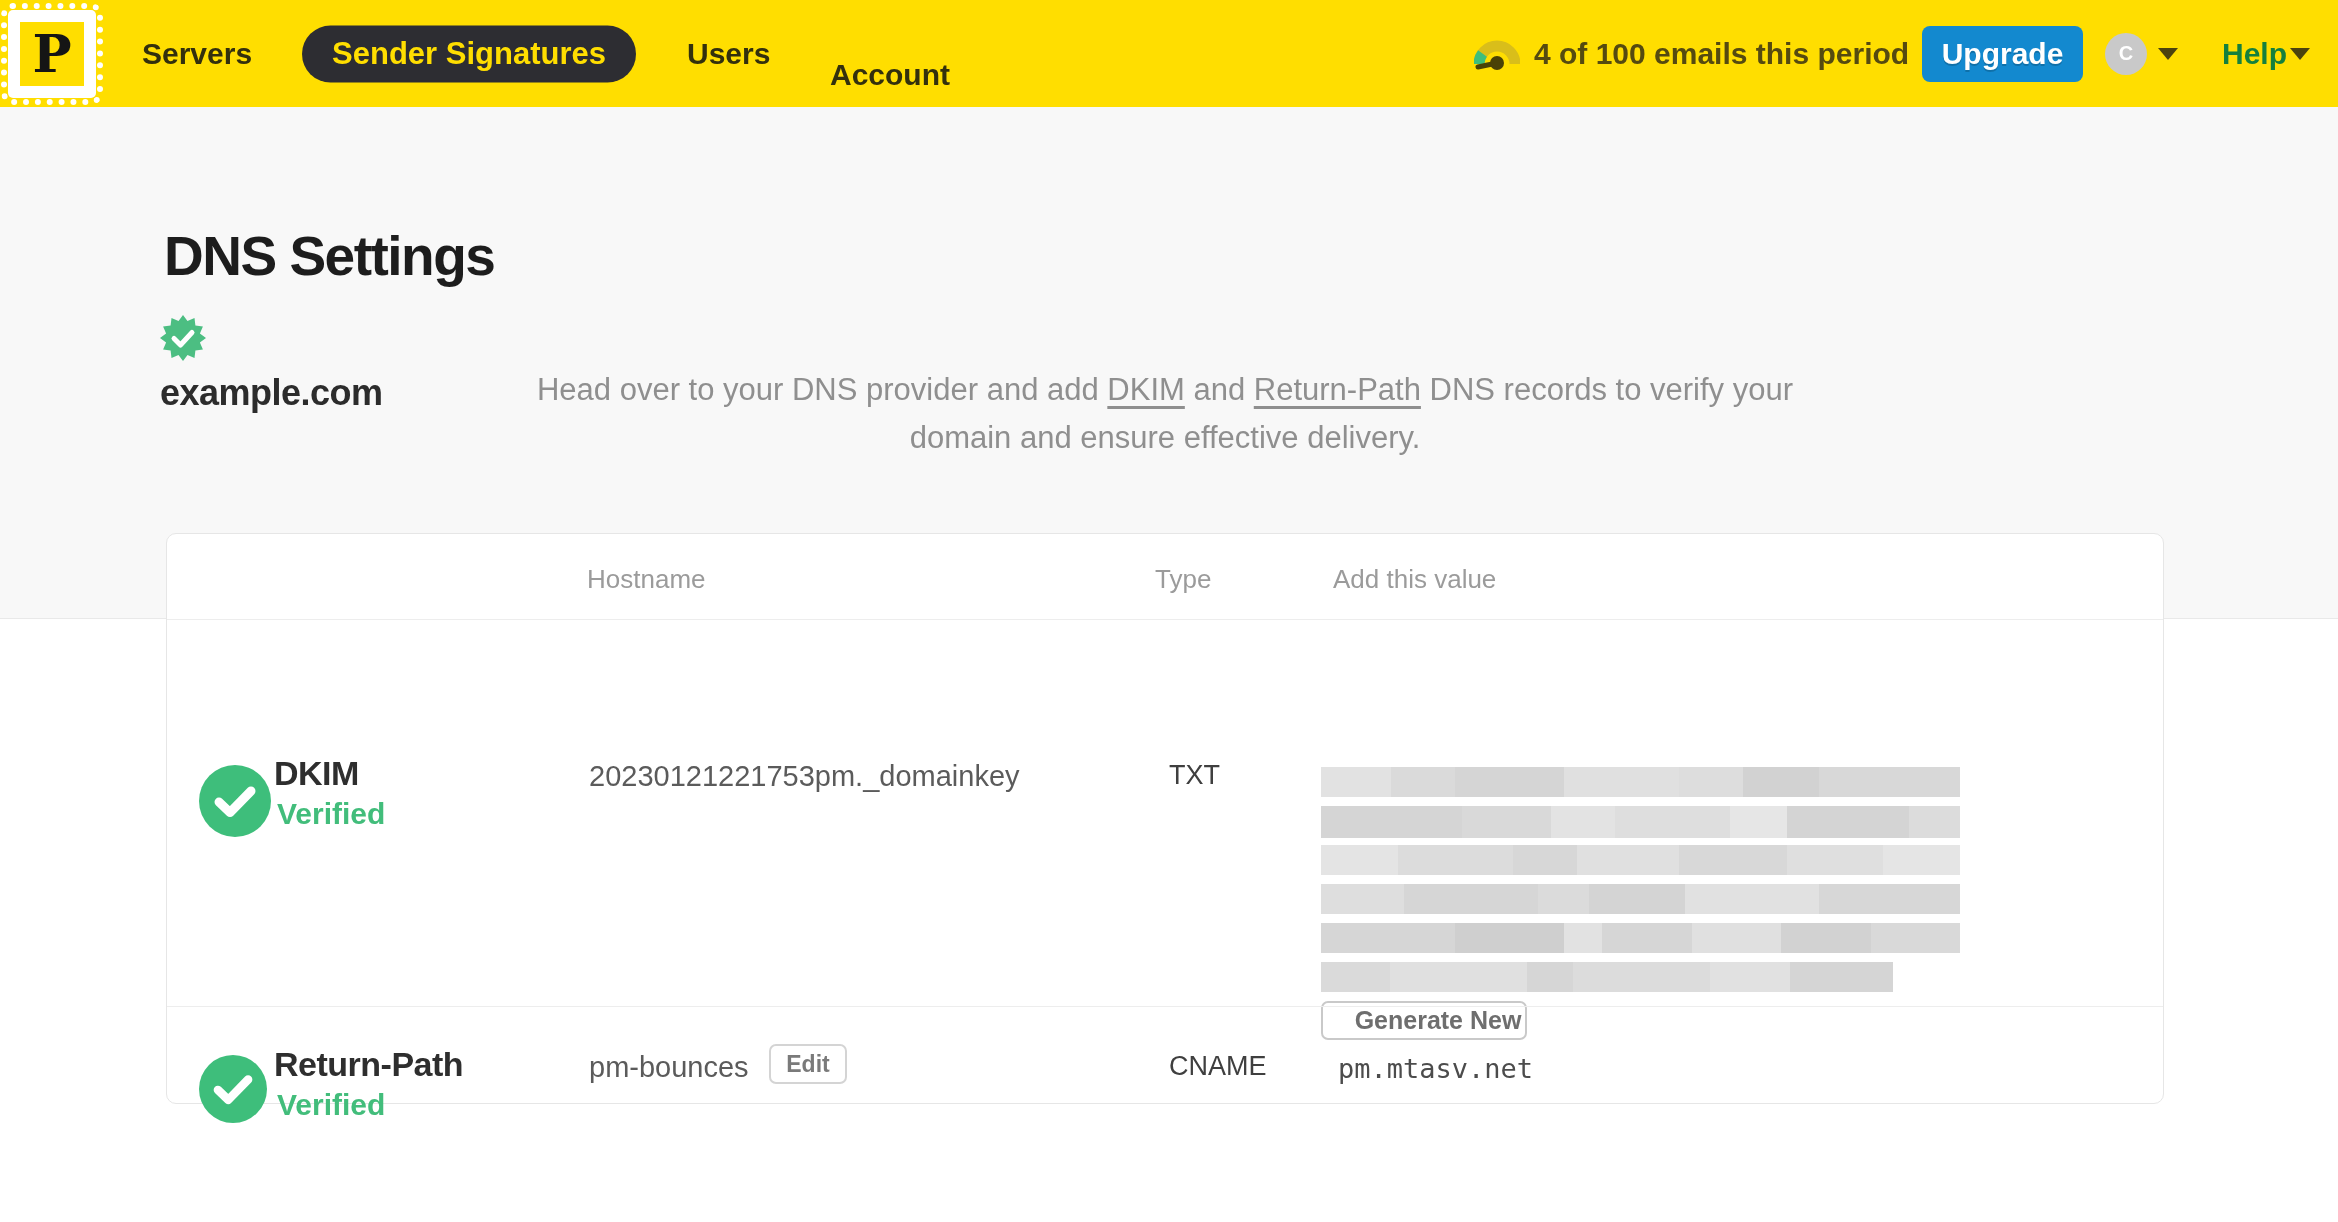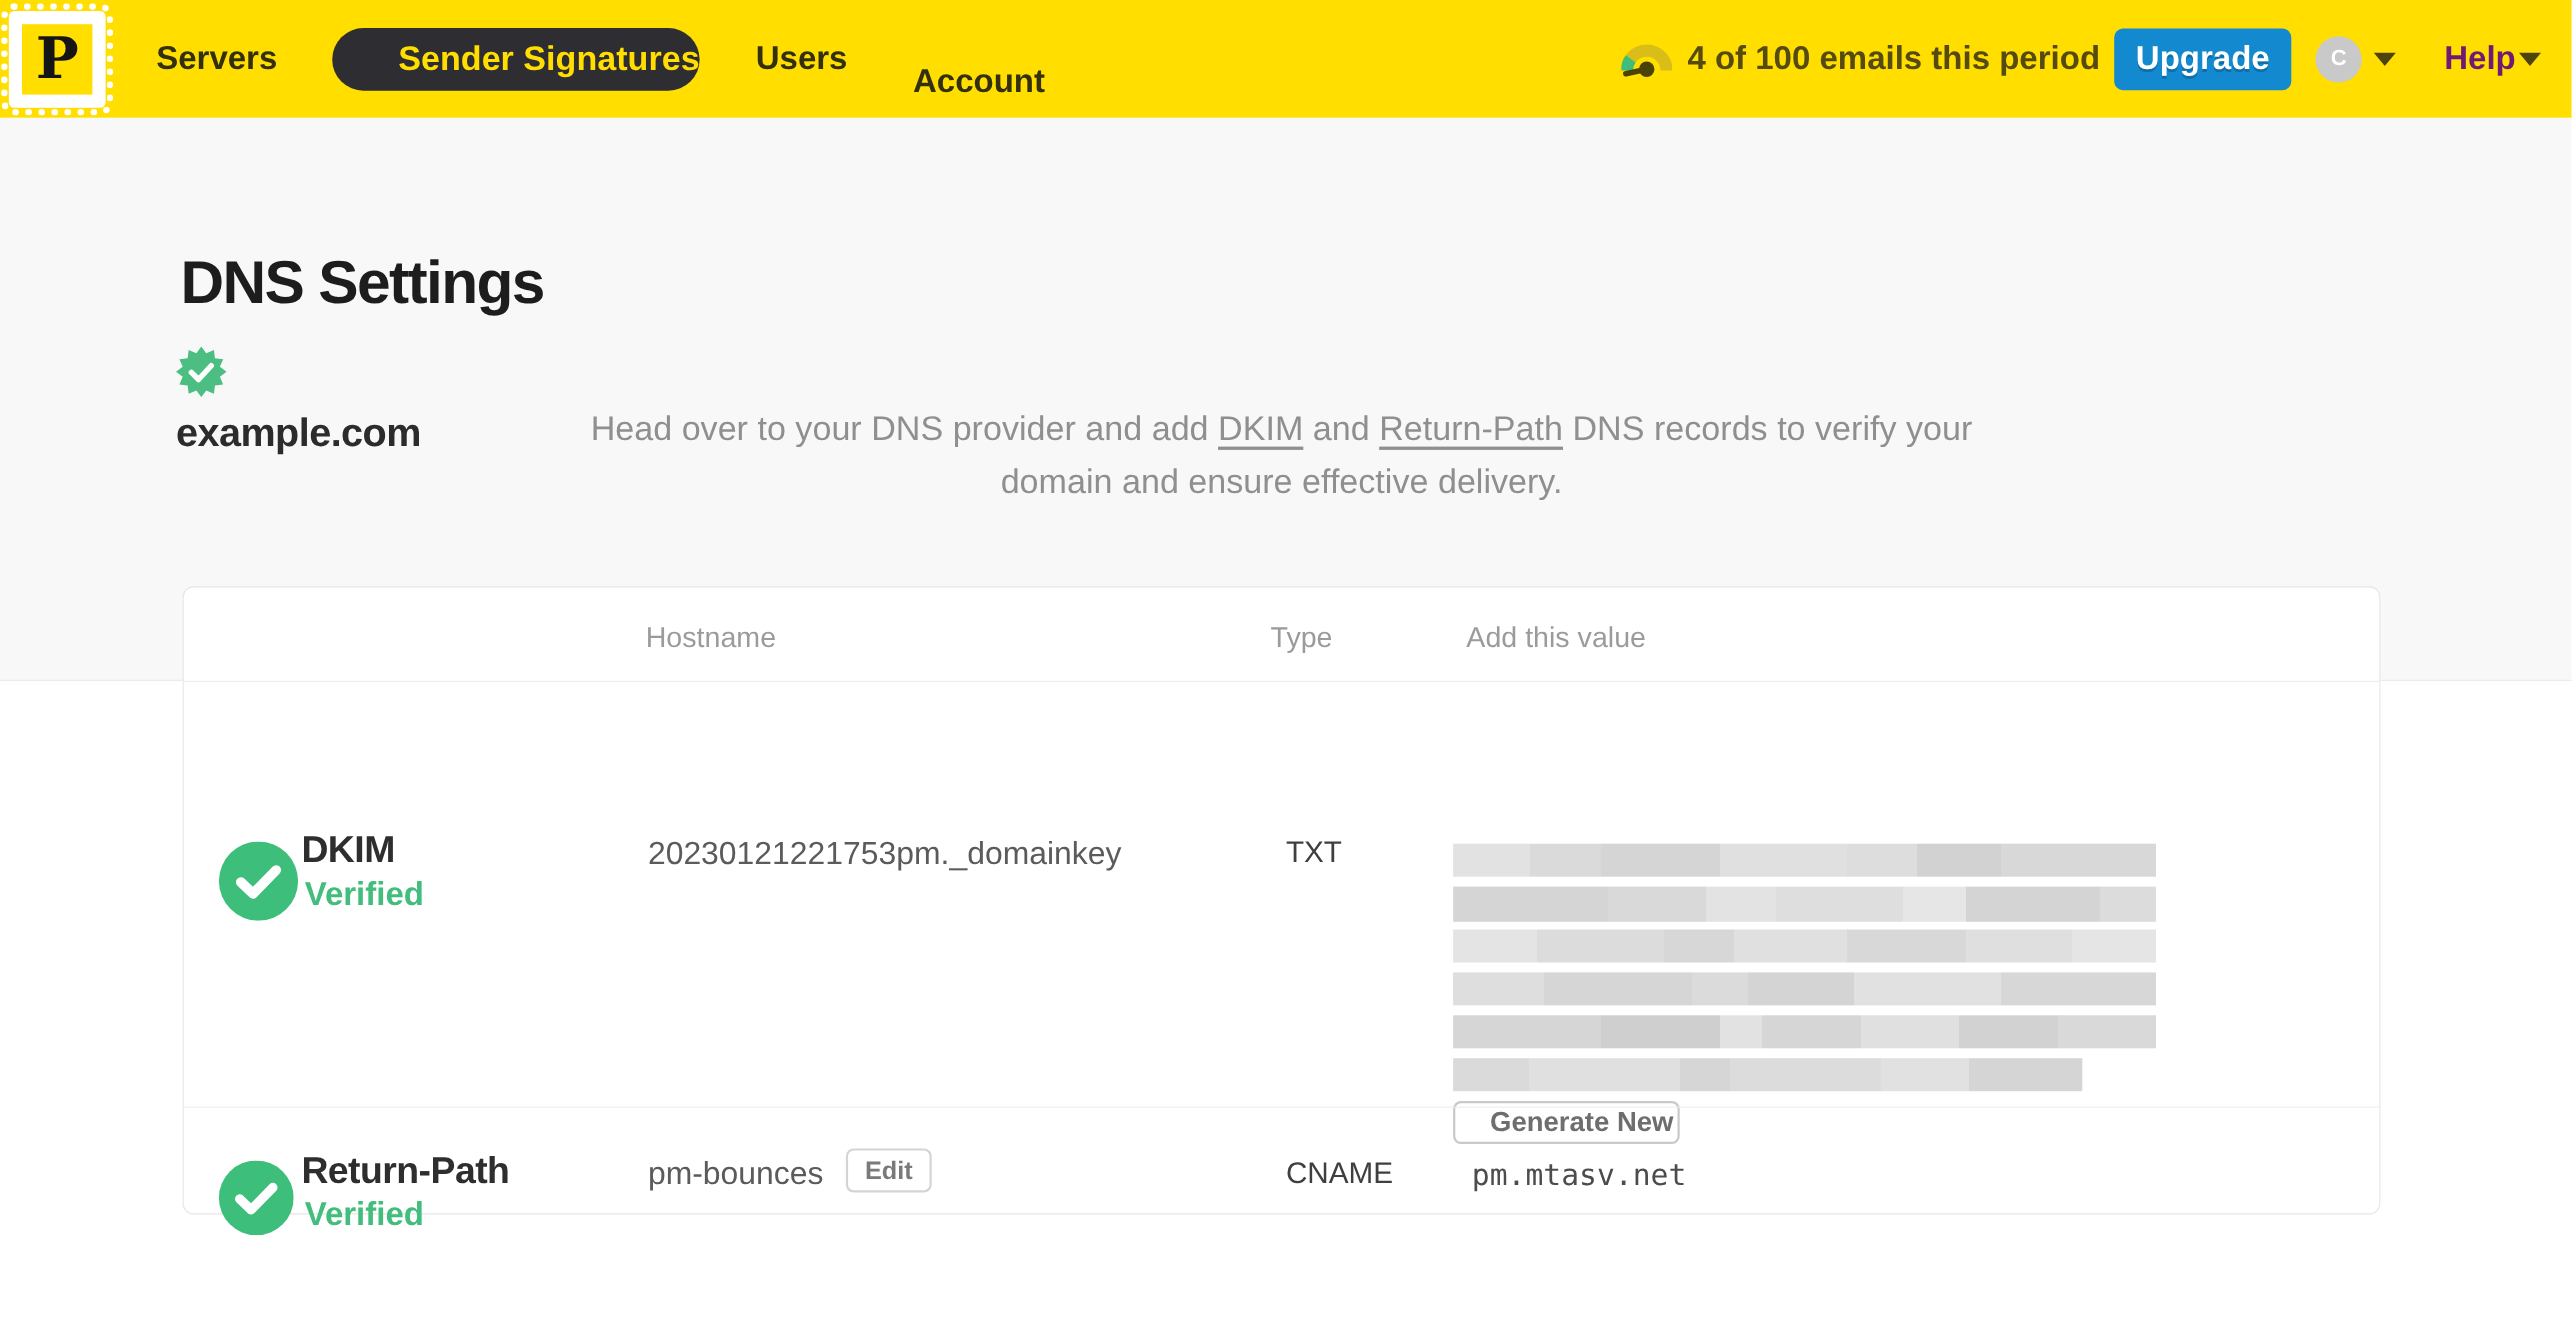--- a/index.html
+++ b/index.html
@@ -10,34 +10,34 @@
   .topbar { position:absolute; top:0; left:0; width:2338px; height:107px; background:#FFDE00; z-index:5; }
   .topbar .abs { position:absolute; top:50%; transform:translateY(-50%); }
 
   .logo { left:8px; width:88px; height:88px; background:#fff; border-radius:5px;
           outline:6px dotted #fff; outline-offset:1px; display:flex; align-items:center; justify-content:center; }
   .logo-inner { width:64px; height:64px; background:#FFDE00; display:flex; align-items:center; justify-content:center; }
   .logo-p { font-family:"DejaVu Serif", serif; font-weight:bold; font-size:52px; color:#151515; line-height:1; }
 
   .nav-link { font-size:30px; font-weight:bold; color:#33300D; cursor:pointer; }
   .nav-pill { left:302px; width:334px; height:57px; background:#2D2D32; border-radius:40px;
-              display:flex; align-items:center; justify-content:flex-end; cursor:pointer; }
+              display:flex; align-items:center; justify-content:center; cursor:pointer; }
   .nav-pill span { font-size:31px; font-weight:bold; color:#FFDE00; }
 
   .gauge { left:1474px; }
   .usage { left:1534px; font-size:30px; font-weight:bold; color:#554A10; }
   .upgrade-btn { left:1922px; width:161px; height:56px; background:#1389CF; border:none; border-radius:8px;
                  color:#fff; font-family:"Liberation Sans",sans-serif; font-size:30px; font-weight:bold; cursor:pointer;
                  text-shadow:0 2px 0 rgba(0,0,0,0.18); }
   .avatar { left:2105px; width:42px; height:42px; border-radius:50%; background:#C9C9C9;
             display:flex; align-items:center; justify-content:center; color:#fff; font-size:20px; font-weight:bold; cursor:pointer; }
   .caret { width:0; height:0; border-left:10px solid transparent; border-right:10px solid transparent;
            border-top:12px solid #4C430E; }
   .caret-avatar { left:2158px; cursor:pointer; }
-  .help { left:2222px; font-size:30px; font-weight:bold; color:#701a75; cursor:pointer; }
+  .help { left:2222px; font-size:30px; font-weight:bold; color:#15803d; cursor:pointer; }
   .caret-help { left:2290px; cursor:pointer; }
 
   
   .topsection { position:absolute; top:107px; left:0; width:2338px; height:512px;
                 background:#F8F8F8; border-bottom:1px solid #E9E9E9; z-index:1; }
 
   .page-title { position:absolute; left:164px; top:224px; font-size:55px; font-weight:bold;
                 letter-spacing:-1.5px; color:#1D1D1D; z-index:2; }
 
   .domain-row { position:absolute; left:160px; top:315px; display:flex; align-items:flex-start; gap:11px; z-index:2;flex-direction:column; }

